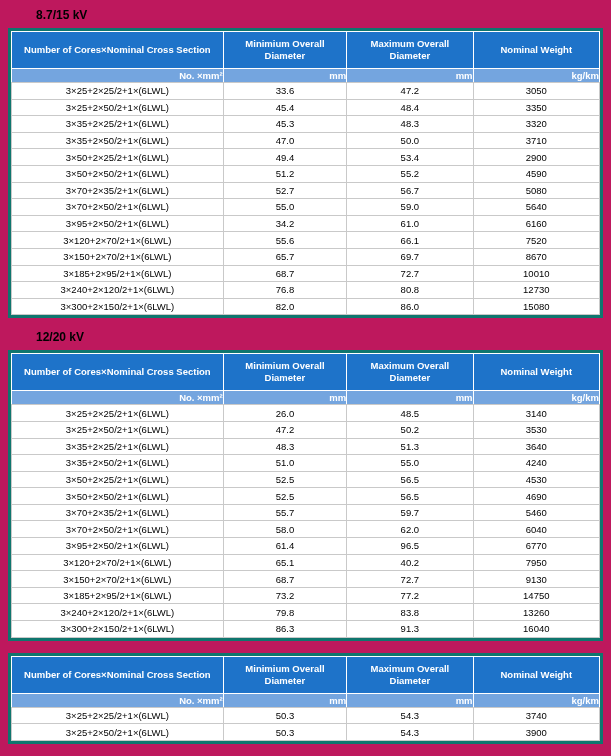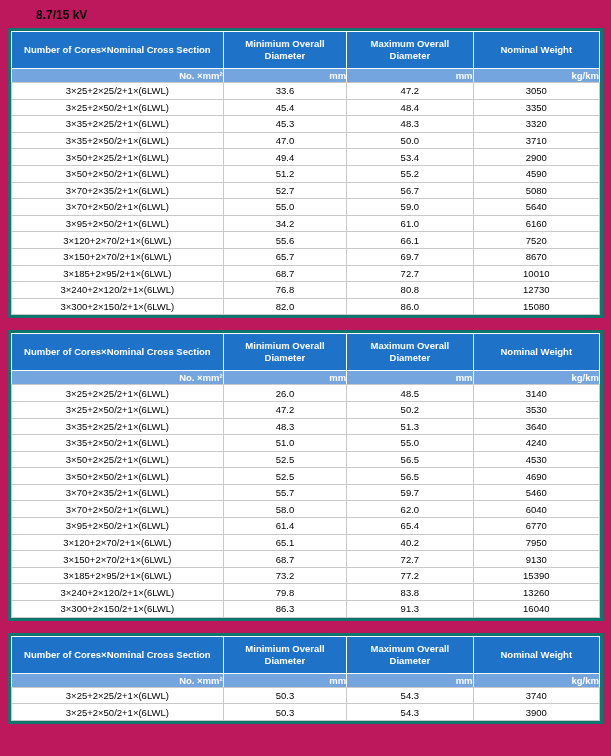--- a/index.html
+++ b/index.html
@@ -180,20 +180,21 @@
           <tr>
             <td>3×300+2×150/2+1×(6LWL)</td>
             <td>82.0</td>
             <td>86.0</td>
             <td>15080</td>
           </tr>
         </tbody>
     </table>
   </div>
 
+  <div class="sec-title">12/20 kV</div>
   <div class="tbl-wrap">
     <table class="spec">
       <colgroup>
           <col class="c1">
           <col class="c2">
           <col class="c3">
           <col class="c4">
         </colgroup>
       <thead>
         <tr class="main-row">
@@ -254,40 +255,40 @@
           </tr>
           <tr>
             <td>3×70+2×50/2+1×(6LWL)</td>
             <td>58.0</td>
             <td>62.0</td>
             <td>6040</td>
           </tr>
           <tr>
             <td>3×95+2×50/2+1×(6LWL)</td>
             <td>61.4</td>
-            <td>65.4</td>
+            <td>96.5</td>
             <td>6770</td>
           </tr>
           <tr>
             <td>3×120+2×70/2+1×(6LWL)</td>
             <td>65.1</td>
             <td>40.2</td>
             <td>7950</td>
           </tr>
           <tr>
             <td>3×150+2×70/2+1×(6LWL)</td>
             <td>68.7</td>
             <td>72.7</td>
             <td>9130</td>
           </tr>
           <tr>
             <td>3×185+2×95/2+1×(6LWL)</td>
             <td>73.2</td>
             <td>77.2</td>
-            <td>15390</td>
+            <td>14750</td>
           </tr>
           <tr>
             <td>3×240+2×120/2+1×(6LWL)</td>
             <td>79.8</td>
             <td>83.8</td>
             <td>13260</td>
           </tr>
           <tr>
             <td>3×300+2×150/2+1×(6LWL)</td>
             <td>86.3</td>

